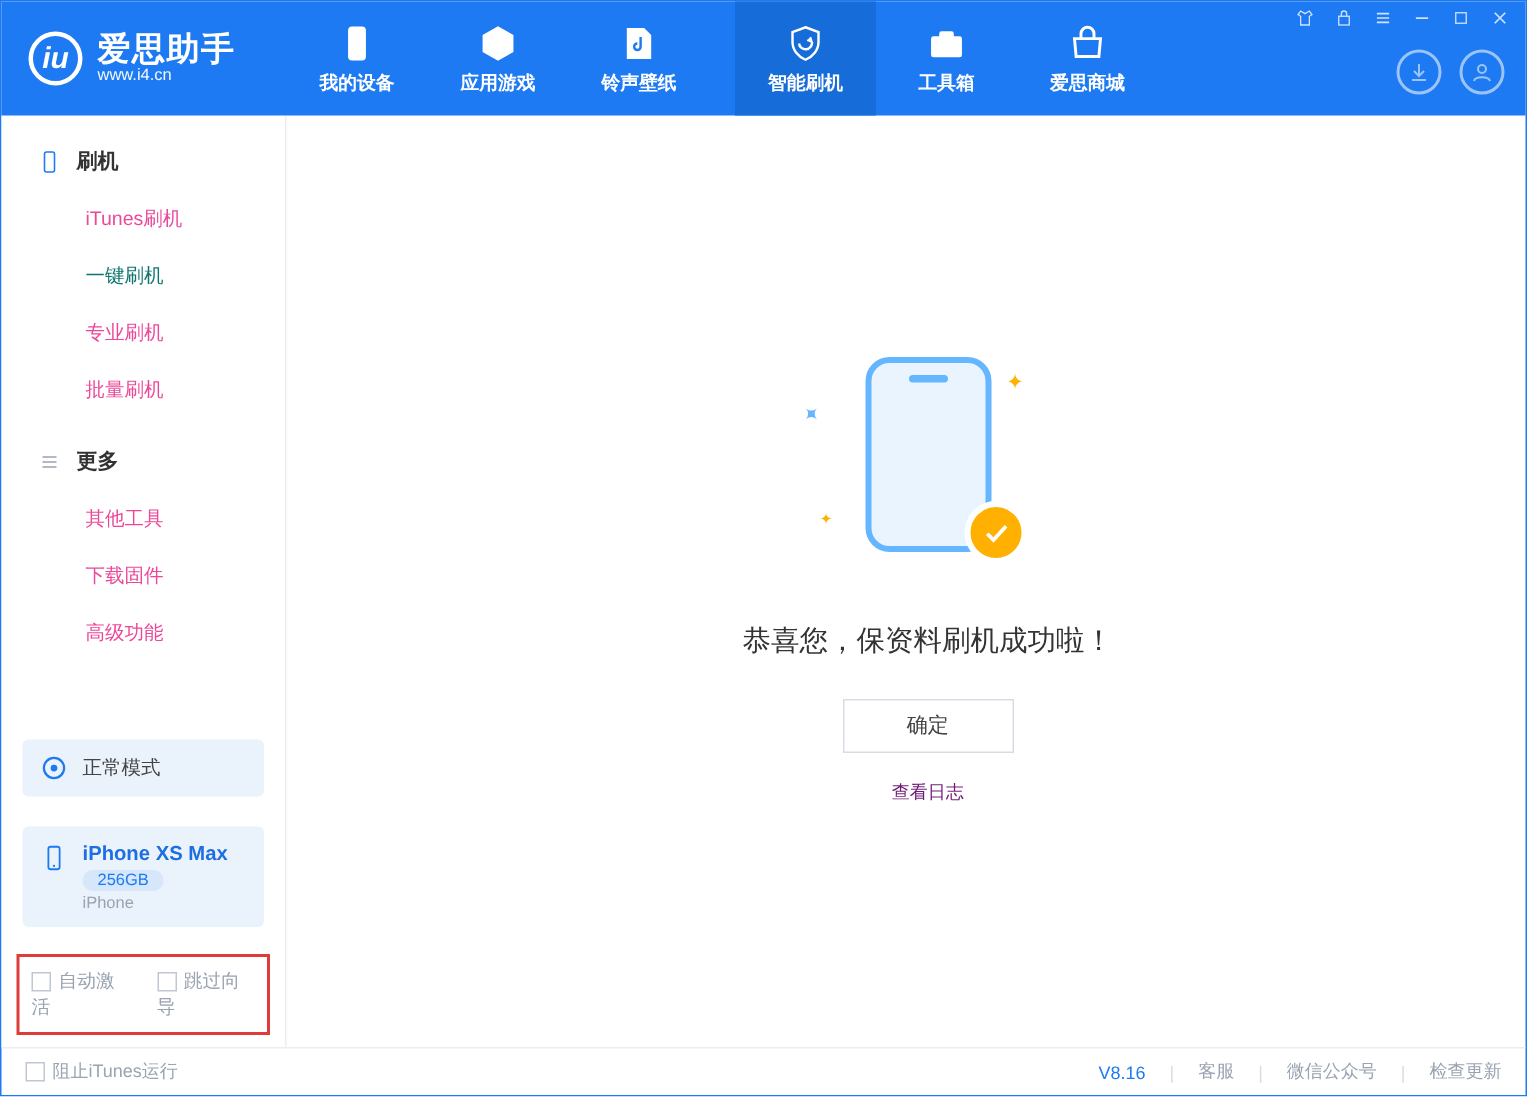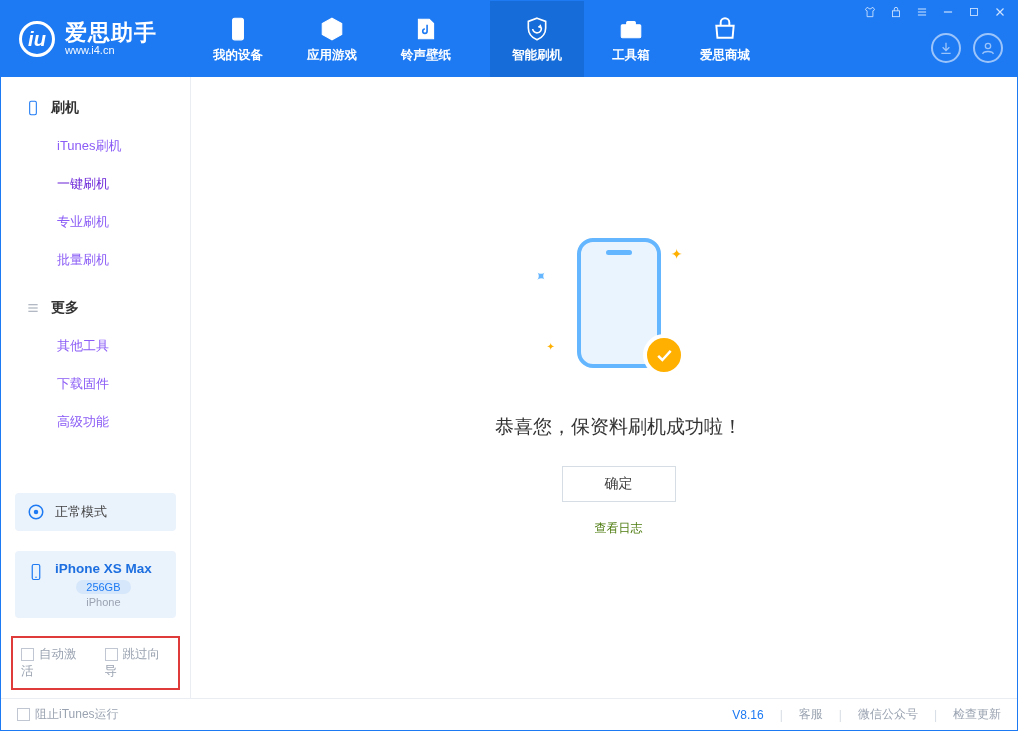--- a/index.html
+++ b/index.html
@@ -22,42 +22,42 @@
   .win-controls-top svg { width:14px; height:14px; stroke:#cfe3ff; fill:none; }
   .header-right-icons { position: absolute; right: 14px; bottom: 14px; display:flex; gap:12px; }
   .header-right-icons .circ { width:30px; height:30px; border:2px solid #9bc4fb; border-radius:50%; display:flex; align-items:center; justify-content:center; cursor:pointer; }
   .header-right-icons .circ svg { width:16px; height:16px; stroke:#9bc4fb; fill:none; }
 
   .body { flex: 1; display: flex; min-height: 0; gap: 29px; }
   .sidebar { width: 190px; background: #fff; border-right: 1px solid #eaeef2; display:flex; flex-direction:column; }
   .side-scroll { flex:1; padding-top: 18px; }
   .side-head { display:flex; align-items:center; padding: 4px 24px 10px 24px; color:#333; font-size:14px; font-weight:bold; }
   .side-head svg { width:16px; height:16px; margin-right:10px; }
-  .side-item { padding: 10px 0 10px 56px; font-size: 13px; color:#8b5cf6; cursor:pointer; }
-  .side-item.active { color:#6d28d9; }
+  .side-item { padding: 10px 0 10px 56px; font-size: 13px; color:#ec4899; cursor:pointer; }
+  .side-item.active { color:#0f766e; }
   .side-spacer { height:16px; }
-  .device-card { margin: 10px 14px; background:#eaf2fc; border-radius:4px; padding:10px 12px; display:flex; align-items:center; font-size:13px; color:#333;text-align:center; }
+  .device-card { margin: 10px 14px; background:#eaf2fc; border-radius:4px; padding:10px 12px; display:flex; align-items:center; font-size:13px; color:#333; }
   .device-card.mode { color:#444; }
   .device-card svg { width:18px; height:18px; margin-right:10px; }
   .device-card .phone-name { font-weight:bold; color:#1d6fe0; font-size:13.5px; }
   .device-card .badge { display:inline-block; background:#d6e7fb; color:#1d7af3; border-radius:10px; padding:1px 10px; font-size:11px; margin-top:4px; }
   .device-card .sub { font-size:11px; color:#9aa3b1; margin-top:2px; }
   .bottom-highlight { border:2px solid #e03b3b; margin: 8px 10px 8px 10px; padding:8px 8px; display:flex; align-items:center; gap:18px; font-size:12.5px; color:#9aa3b1; }
   .chk { width:13px; height:13px; border:1px solid #c0c7d2; display:inline-block; vertical-align:middle; margin-right:5px; background:#fff; }
 
   .main { flex:1; display:flex; flex-direction:column; align-items:center; justify-content:center; }
   .success-illus { position:relative; width:180px; height:150px; }
   .phone-illus { width:84px; height:130px; border:4px solid #64b6ff; border-radius:16px; background:#eaf4ff; margin:0 auto; position:relative; }
   .phone-illus::before { content:""; position:absolute; top:8px; left:50%; transform:translateX(-50%); width:26px; height:5px; background:#64b6ff; border-radius:3px; }
   .check-badge { position:absolute; right:24px; bottom:12px; width:42px; height:42px; background:#ffb000; border-radius:50%; display:flex; align-items:center; justify-content:center; border:4px solid #fff; }
   .check-badge svg { width:20px; height:20px; stroke:#fff; stroke-width:3; fill:none; }
   .sparkle { position:absolute; color:#64b6ff; font-size:14px; }
   .success-text { font-size:19px; color:#333; margin-top:26px; }
   .ok-btn { margin-top:26px; border:1px solid #d7dde5; background:#fff; padding:8px 42px; font-size:14px; color:#444; cursor:pointer; }
-  .log-link { margin-top:18px; font-size:12px; color:#4d7c0f; cursor:pointer; }
+  .log-link { margin-top:18px; font-size:12px; color:#701a75; cursor:pointer; }
 
   .statusbar { height:32px; border-top:1px solid #eaeef2; display:flex; align-items:center; padding:0 16px; font-size:12px; color:#9aa3b1; }
   .statusbar .left { display:flex; align-items:center; }
   .statusbar .right { margin-left:auto; display:flex; align-items:center; gap:16px; }
   .statusbar .divider { color:#d7dde5; }
   .version { color:#1d7af3; }
 </style>
 </head>
 <body>
 

